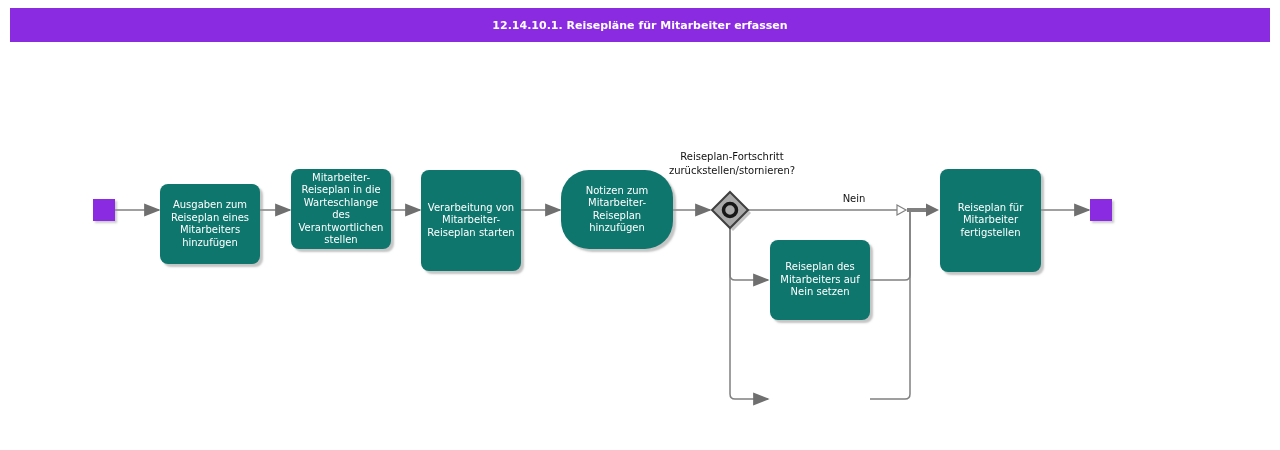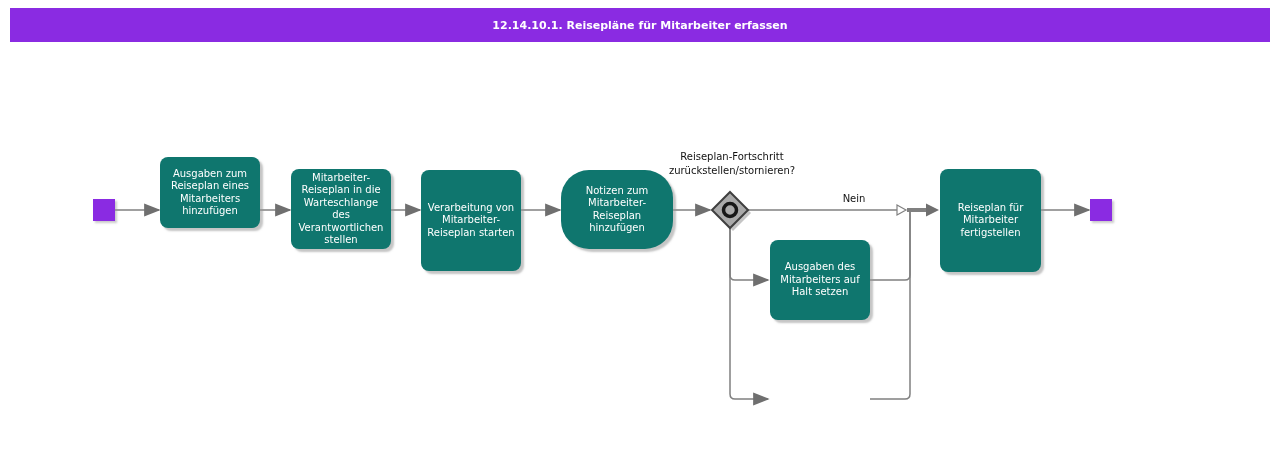--- a/index.html
+++ b/index.html
@@ -13,21 +13,21 @@
     display:flex;align-items:center;justify-content:center;
   }
   svg.layer{position:absolute;left:0;top:0;z-index:1;}
   .task{
     position:absolute;z-index:2;background:#0f766e;border-radius:8px;
     color:#ffffff;font-size:10px;line-height:12.5px;text-align:center;
     display:flex;align-items:center;justify-content:flex-start;
     padding:0 6px;box-sizing:border-box;
     box-shadow:3px 3px 2px rgba(150,150,150,0.55);
   }
-  .task-ausgaben     {left:160px; top:157px; width:100px; height:71px;}
+  .task-ausgaben     {left:160px; top:184px; width:100px; height:80px;}
   .task-warteschlange{left:291px; top:169px; width:100px; height:80px;}
   .task-verarbeitung {left:421px; top:170px; width:100px; height:101px;}
   .task-notizen      {left:561px; top:170px; width:112px; height:79px;border-radius:28px;}
   .task-halt         {left:770px; top:240px; width:100px; height:80px;}
   .task-stornieren   {left:770px; top:360px; width:100px; height:78px;}
   .task-fertigstellen{left:940px; top:169px; width:101px; height:103px;}
   .terminal{
     position:absolute;z-index:2;width:22px;height:22px;background:#8A2BE2;
     box-shadow:2px 2px 2px rgba(150,150,150,0.5);
   }
@@ -91,21 +91,21 @@
   <div class="task task-warteschlange">
     <span>Mitarbeiter-Reiseplan in die Warteschlange des Verantwortlichen stellen</span>
   </div>
   <div class="task task-verarbeitung">
     <span>Verarbeitung von Mitarbeiter-Reiseplan starten</span>
   </div>
   <div class="task task-notizen">
     <span>Notizen zum Mitarbeiter-Reiseplan hinzufügen</span>
   </div>
   <div class="task task-halt">
-    <span>Ausgaben des Mitarbeiters auf Halt setzen</span>
+    <span>Reiseplan des Mitarbeiters auf Nein setzen</span>
   </div>
   <div class="task task-fertigstellen">
     <span>Reiseplan für Mitarbeiter fertigstellen</span>
   </div>
 
   <div class="flow-label gateway-question">Reiseplan-Fortschritt zurückstellen/stornieren?</div>
   <div class="flow-label nein-label">Nein</div>
 
 </div>
 

